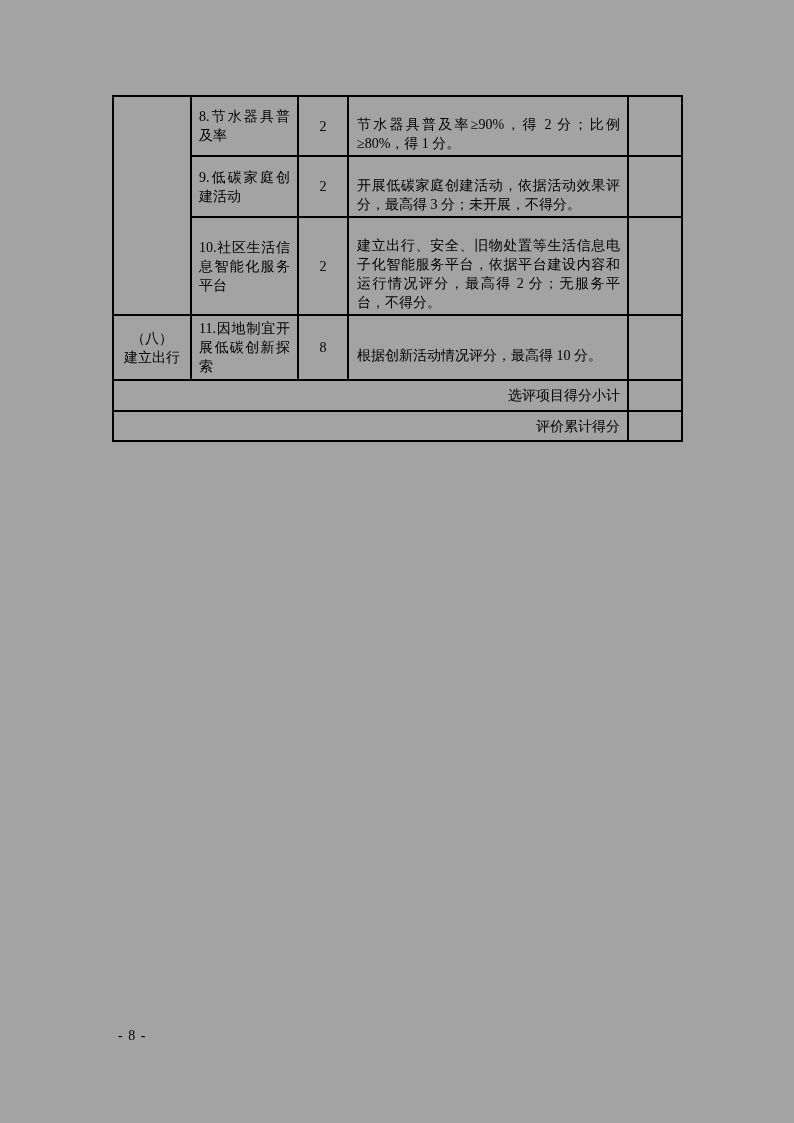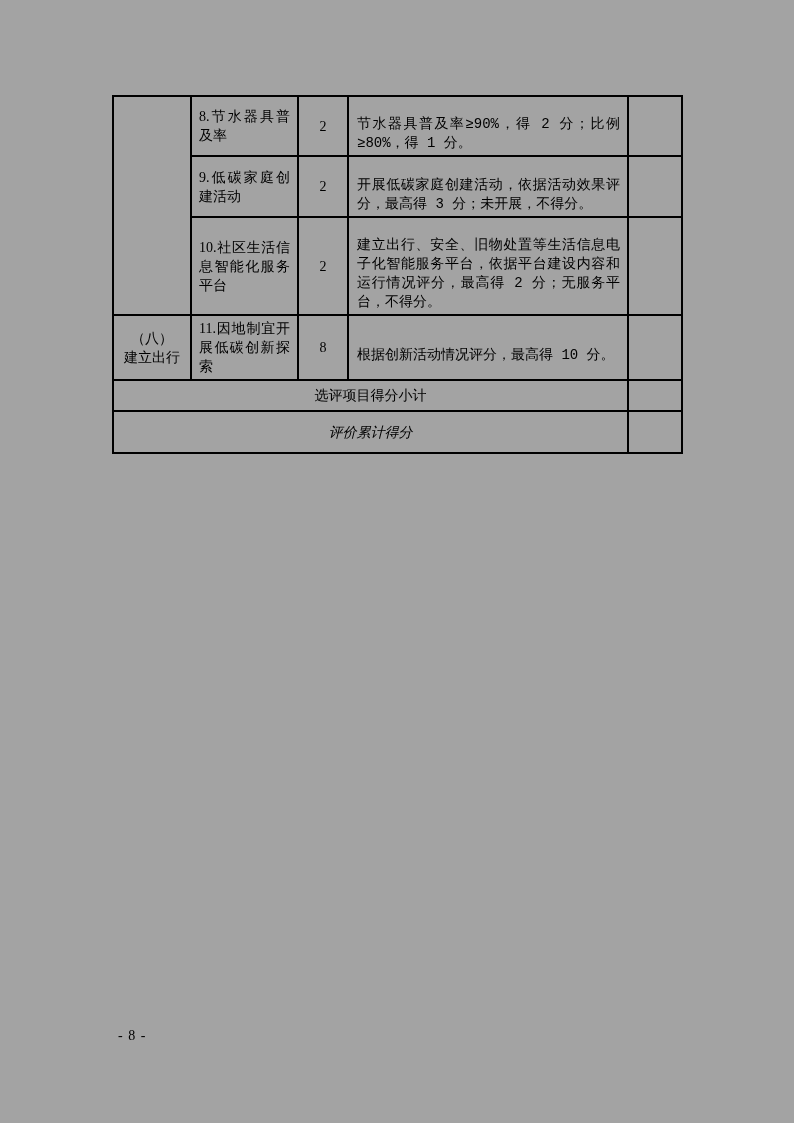--- a/index.html
+++ b/index.html
@@ -49,35 +49,34 @@
     text-justify: inter-ideograph;
   }
   td.score {
     text-align: center;
     padding: 2px 2px;
   }
   td.crit {
     padding: 18px 7px 2px 8px;
     text-align: justify;
     text-justify: inter-ideograph;
-    font-family: Liberation Mono, monospace;
   }
   td.fill {
     padding: 0;
   }
   td.flabel {
     padding: 2px 7px;
-    text-align: center;
+    text-align: right;
   }
   tr.r8  { height: 57px; }
   tr.r9  { height: 61px; margin-left: 28px; }
   tr.r10 { height: 80px; }
   tr.r11 { height: 65px; }
   tr.fr1 { height: 31px; }
-  tr.fr2 { height: 42px; font-style: italic; }
+  tr.fr2 { height: 30px; }
   .page-number {
     position: absolute;
     left: 118px;
     top: 1027px;
     font-size: 14px;
     line-height: 17px;
     color: #000000;
     letter-spacing: 1px;
   }
 </style>

